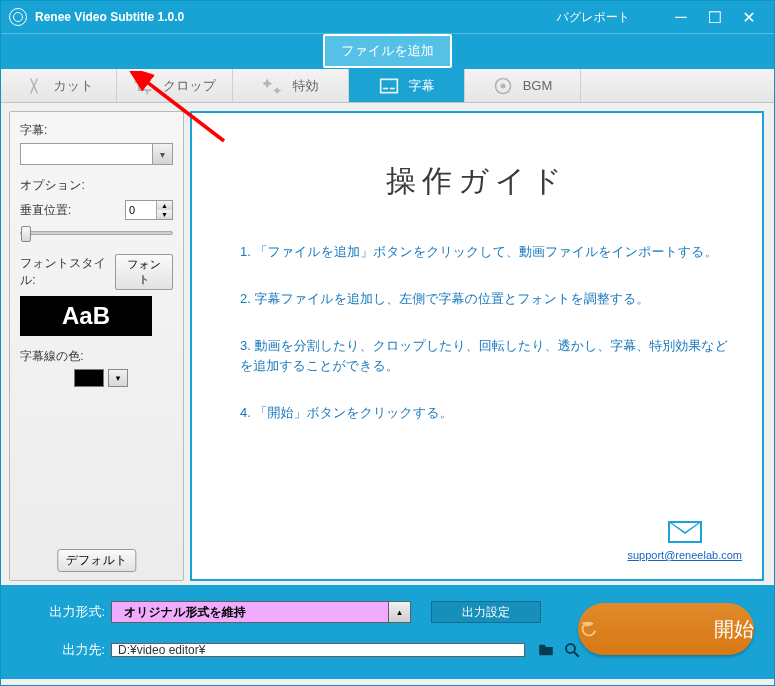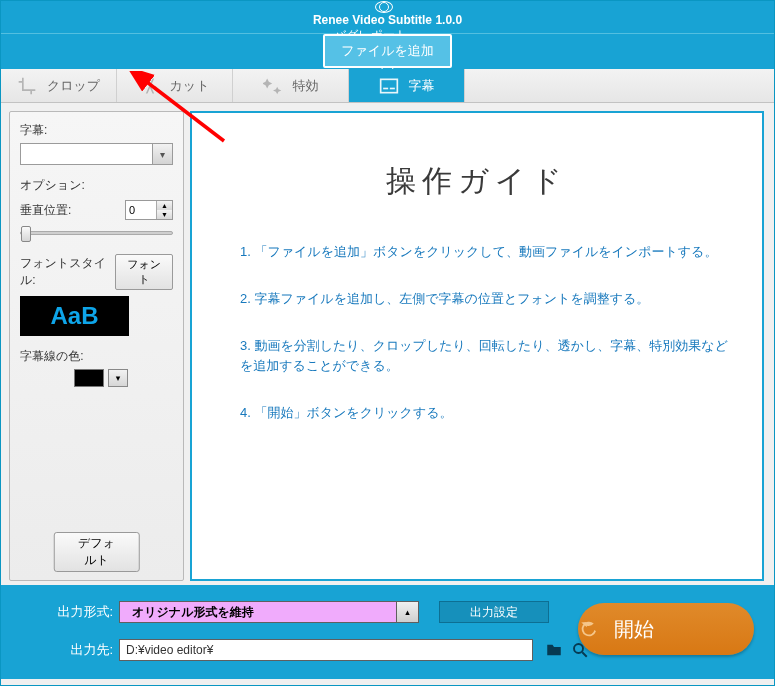--- a/index.html
+++ b/index.html
@@ -1,18 +1,18 @@
 <!DOCTYPE html>
 <html><head>
 <meta charset="utf-8">
 <style>
   * { box-sizing: border-box; margin: 0; padding: 0; font-family: "Meiryo", "Yu Gothic", sans-serif; }
   body { background: #f5f5f5; }
   .window { width: 775px; height: 686px; background: #f0f0f0; border: 1px solid #0a96c2; position: relative; overflow: hidden;}
-  .titlebar { height: 32px; background: #18a3d4; display: flex; align-items: center; color: #fff; font-size: 12px; padding: 0 8px; flex-direction: column; }
+  .titlebar { height: 32px; background: #18a3d4; display: flex; align-items: center; color: #fff; font-size: 12px; padding: 0 8px; }
   .titlebar .app-icon { width: 18px; height: 18px; border:1.5px solid #fff; border-radius:50%; margin-right:8px; display:flex;align-items:center;justify-content:center;}
   .titlebar .app-icon::before{content:"";width:8px;height:8px;border:1px solid #fff;border-radius:50%;}
   .titlebar .title { flex: 0 0 auto; font-weight: bold; }
   .titlebar .spacer { flex: 1; }
   .titlebar .bug { margin-right: 34px; font-size:12px; cursor:pointer;}
   .titlebar .winbtn { width: 34px; text-align: center; font-size: 16px; cursor:pointer;}
   .toolbar1 { height: 36px; background: #18a3d4; display:flex; align-items:center; padding: 0 10px; border-top:1px solid #53bfe0;flex-direction:column;}
   .add-file-btn { background: #55c1e6; color:#fff; font-size:13px; padding:6px 16px; border:2px solid #fff; border-radius:2px; cursor:pointer;}
   .toolbar1 .spacer{flex:1;}
   .demo-link { color:#064; font-size:14px; text-decoration: underline; margin-right:14px; color:#333; cursor:pointer;}
@@ -28,45 +28,45 @@
   .combo .cbtn{width:20px;background:linear-gradient(#f2f2f2,#d3d3d3);border-left:1px solid #9b9b9b;display:flex;align-items:center;justify-content:center;font-size:10px;color:#555;}
   .group-sep{height:12px;}
   .spin { width:48px; height:20px; border:1px solid #999; display:inline-flex; background:#fff;}
   .spin input{width:30px;border:none;font-size:11px;padding:0 3px;outline:none;}
   .spin .spbtns{width:16px;border-left:1px solid #aaa;display:flex;flex-direction:column;}
   .spin .spb{flex:1;font-size:7px;display:flex;align-items:center;justify-content:center;background:linear-gradient(#f4f4f4,#d8d8d8);cursor:pointer;}
   .slider{width:100%;height:18px;display:flex;align-items:center;margin-top:4px;}
   .slider .track{flex:1;height:4px;background:#cfcfcf;border:1px solid #aaa;border-radius:2px;position:relative;}
   .slider .thumb{position:absolute;left:0;top:-6px;width:10px;height:16px;background:linear-gradient(#fafafa,#d6d6d6);border:1px solid #888;border-radius:2px;}
   .font-btn{font-size:11px;padding:2px 8px;border:1px solid #9a9a9a;background:linear-gradient(#fafafa,#e2e2e2);border-radius:2px;cursor:pointer;}
-  .preview{margin-top:6px;width:109px;height:40px;background:#000;color:#0ea5e9;display:flex;align-items:center;justify-content:center;font-weight:900;font-size:24px;font-family:Arial,sans-serif;}
+  .preview{margin-top:6px;width:132px;height:40px;background:#000;color:#ffffff;display:flex;align-items:center;justify-content:center;font-weight:900;font-size:24px;font-family:Arial,sans-serif;}
   .colorpick{display:flex;gap:4px;margin-top:4px; margin-left:54px;}
   .swatch{width:30px;height:18px;background:#000;border:1px solid #777;}
   .cpbtn{width:20px;height:18px;border:1px solid #888;background:linear-gradient(#f2f2f2,#d6d6d6);display:flex;align-items:center;justify-content:center;font-size:9px;cursor:pointer;}
-  .default-btn{position:absolute;bottom:8px;left:50%;transform:translateX(-50%);font-size:12px;padding:2px 20px;border:1px solid #999;background:linear-gradient(#fafafa,#e2e2e2);border-radius:3px;cursor:pointer;}
+  .default-btn{position:absolute;bottom:8px;left:50%;transform:translateX(-50%);font-size:12px;padding:2px 8px;border:1px solid #999;background:linear-gradient(#fafafa,#e2e2e2);border-radius:3px;cursor:pointer;}
   .main { flex:1; margin:4px 10px 4px 6px; border:2px solid #18a3d4; background:#fff; position:relative; padding:30px 34px;}
   .arrow { position:absolute; left:128px; top:70px; pointer-events:none; z-index:20;}
   .guide-title{ text-align:center; font-size:30px; color:#3a3a3a; letter-spacing:6px; margin:18px 0 40px 0; font-weight:500;}
   .step{ font-size:13px; color:#1879bd; margin:0 0 26px 14px; line-height:1.6;}
   .support { position:absolute; right:20px; bottom:16px; text-align:center;}
   .mail-icon{width:34px;height:22px;border:2px solid #1aa3d3;margin:0 auto 2px;position:relative;}
   .mail-icon::before{content:"";position:absolute;left:0;right:0;top:0;border-left:15px solid transparent;border-right:15px solid transparent;border-top:11px solid #1aa3d3;}
   .mail-icon::after{content:"";position:absolute;left:2px;right:2px;top:0;border-left:13px solid transparent;border-right:13px solid transparent;border-top:9px solid #fff;}
   .support a{font-size:11px;color:#1866c0;text-decoration:underline;}
   .bottombar{ height:94px; background:#18a3d4; padding:14px 18px 0 44px; position:relative;}
-  .brow{display:flex;align-items:center;height:26px;margin-bottom:12px;gap:6px;margin-left:8px;}
+  .brow{display:flex;align-items:center;height:26px;margin-bottom:12px;gap:6px;}
   .blabel{color:#fff;font-size:13px;width:60px;text-align:right;}
   .bselect{display:flex;height:22px;width:300px;}
   .bselect input{flex:1;border:1px solid #5f5f5f;background:#f0abfc;font-size:12px;padding:0 12px;outline:none;font-weight:bold;}
   .bselect .bsbtn{width:22px;border:1px solid #5f5f5f;border-left:none;background:linear-gradient(#f0f0f0,#cfcfcf);display:flex;align-items:center;justify-content:center;font-size:9px;cursor:pointer;}
   .outset-btn{height:22px;padding:0 30px;border:1px solid #0d6f93;background:#1690bb;color:#fff;font-size:12px;margin-left:14px;cursor:pointer;}
-  .path-input{width:414px;height:22px;border:1px solid #5f5f5f;background:#fff;font-size:12px;padding:0 6px;outline:none;color:#333;}
+  .path-input{width:414px;height:14px;border:1px solid #5f5f5f;background:#fff;font-size:12px;padding:0 6px;outline:none;color:#333;}
   .path-icons{display:flex;gap:8px;margin-left:6px;color:#06324a;}
   .picon{width:18px;height:18px;cursor:pointer;}
-  .start-btn{position:absolute;right:20px;top:18px;width:176px;height:52px;border-radius:26px;background:linear-gradient(#e08a2a,#d87814);display:flex;align-items:center;justify-content:flex-start;gap:14px;color:#fff;font-size:20px;cursor:pointer;box-shadow:0 2px 3px rgba(0,0,0,.25);}
+  .start-btn{position:absolute;right:20px;top:18px;width:176px;height:52px;border-radius:26px;background:linear-gradient(#e08a2a,#d87814);display:flex;align-items:center;justify-content:space-between;gap:14px;color:#fff;font-size:20px;cursor:pointer;box-shadow:0 2px 3px rgba(0,0,0,.25);}
   .start-btn .sicon{width:22px;height:22px;}
 </style>
 </head>
 <body>
 
 <div class="window">
 
   <div class="titlebar">
     <div class="app-icon"></div>
     <div class="title">Renee Video Subtitle 1.0.0</div>
@@ -88,43 +88,50 @@
         <marker id="ah" markerWidth="10" markerHeight="10" refX="2" refY="3" orient="auto">
       <path d="M0,0 L0,6 L8,3 z" fill="#ff0000"></path>
         </marker>
       </defs>
     <line x1="95" y1="70" x2="14" y2="8" stroke="#ff0000" stroke-width="3.5" marker-end="url(#ah)"></line>
   </svg>
 
   <div class="tabs">
     <div class="tab">
       <svg class="ticon" viewBox="0 0 24 24">
+          <path fill="#888" d="M9 3l3 7 3-7h2l-4 9 4 9h-2l-3-7-3 7H7l4-9L7 3z"></path>
+        </svg>
+      <span>カット</span>
+    </div>
+    <div class="tab">
+      <svg class="ticon" viewBox="0 0 24 24">
           <path fill="#888" d="M6 2v4H2v2h4v10h10v4h2v-4h4v-2H8V2z"></path>
         </svg>
       <span>クロップ</span>
-    </div>
-    <div class="tab">
-      <svg class="ticon" viewBox="0 0 24 24">
-          <path fill="#888" d="M9 3l3 7 3-7h2l-4 9 4 9h-2l-3-7-3 7H7l4-9L7 3z"></path>
-        </svg>
-      <span>カット</span>
     </div>
     <div class="tab">
       <svg class="ticon" viewBox="0 0 24 24">
           <path fill="#888" d="M5 3l2 4 4 2-4 2-2 4-2-4-4-2 4-2zM17 13l1.5 3L22 17.5 18.5 19 17 22l-1.5-3L12 17.5 15.5 16z"></path>
         </svg>
       <span>特効</span>
     </div>
     <div class="tab active">
       <svg class="ticon" viewBox="0 0 24 24">
           <rect x="2" y="4" width="20" height="16" fill="none" stroke="#fff" stroke-width="2"></rect>
           <rect x="5" y="14" width="6" height="2" fill="#fff"></rect>
           <rect x="13" y="14" width="6" height="2" fill="#fff"></rect>
         </svg>
       <span>字幕</span>
+    </div>
+    <div class="tab">
+      <svg class="ticon" viewBox="0 0 24 24">
+          <circle cx="12" cy="12" r="9" fill="none" stroke="#888" stroke-width="2"></circle>
+          <circle cx="12" cy="12" r="3" fill="#888"></circle>
+        </svg>
+      <span>BGM</span>
     </div>
   </div>
 
   <div class="content">
 
     <div class="sidebar">
       <label>字幕:</label>
       <div class="combo">
         <div style="flex:1"></div>
           <div class="cbtn">▾</div>
@@ -164,20 +171,24 @@
 
       <button class="default-btn">デフォルト</button>
     </div>
 
     <div class="main">
       <div class="guide-title">操作ガイド</div>
       <div class="step">1. 「ファイルを追加」ボタンをクリックして、動画ファイルをインポートする。</div>
       <div class="step">2. 字幕ファイルを追加し、左側で字幕の位置とフォントを調整する。</div>
       <div class="step">3. 動画を分割したり、クロップしたり、回転したり、透かし、字幕、特別効果などを追加することができる。</div>
       <div class="step">4. 「開始」ボタンをクリックする。</div>
+      <div class="support">
+        <div class="mail-icon"></div>
+        <a href="#">support@reneelab.com</a>
+      </div>
     </div>
   </div>
 
   <div class="bottombar">
     <div class="brow">
       <div class="blabel">出力形式:</div>
       <div class="bselect">
         <input readonly="" value="オリジナル形式を維持" style="">
         <div class="bsbtn">▴</div>
       </div>

